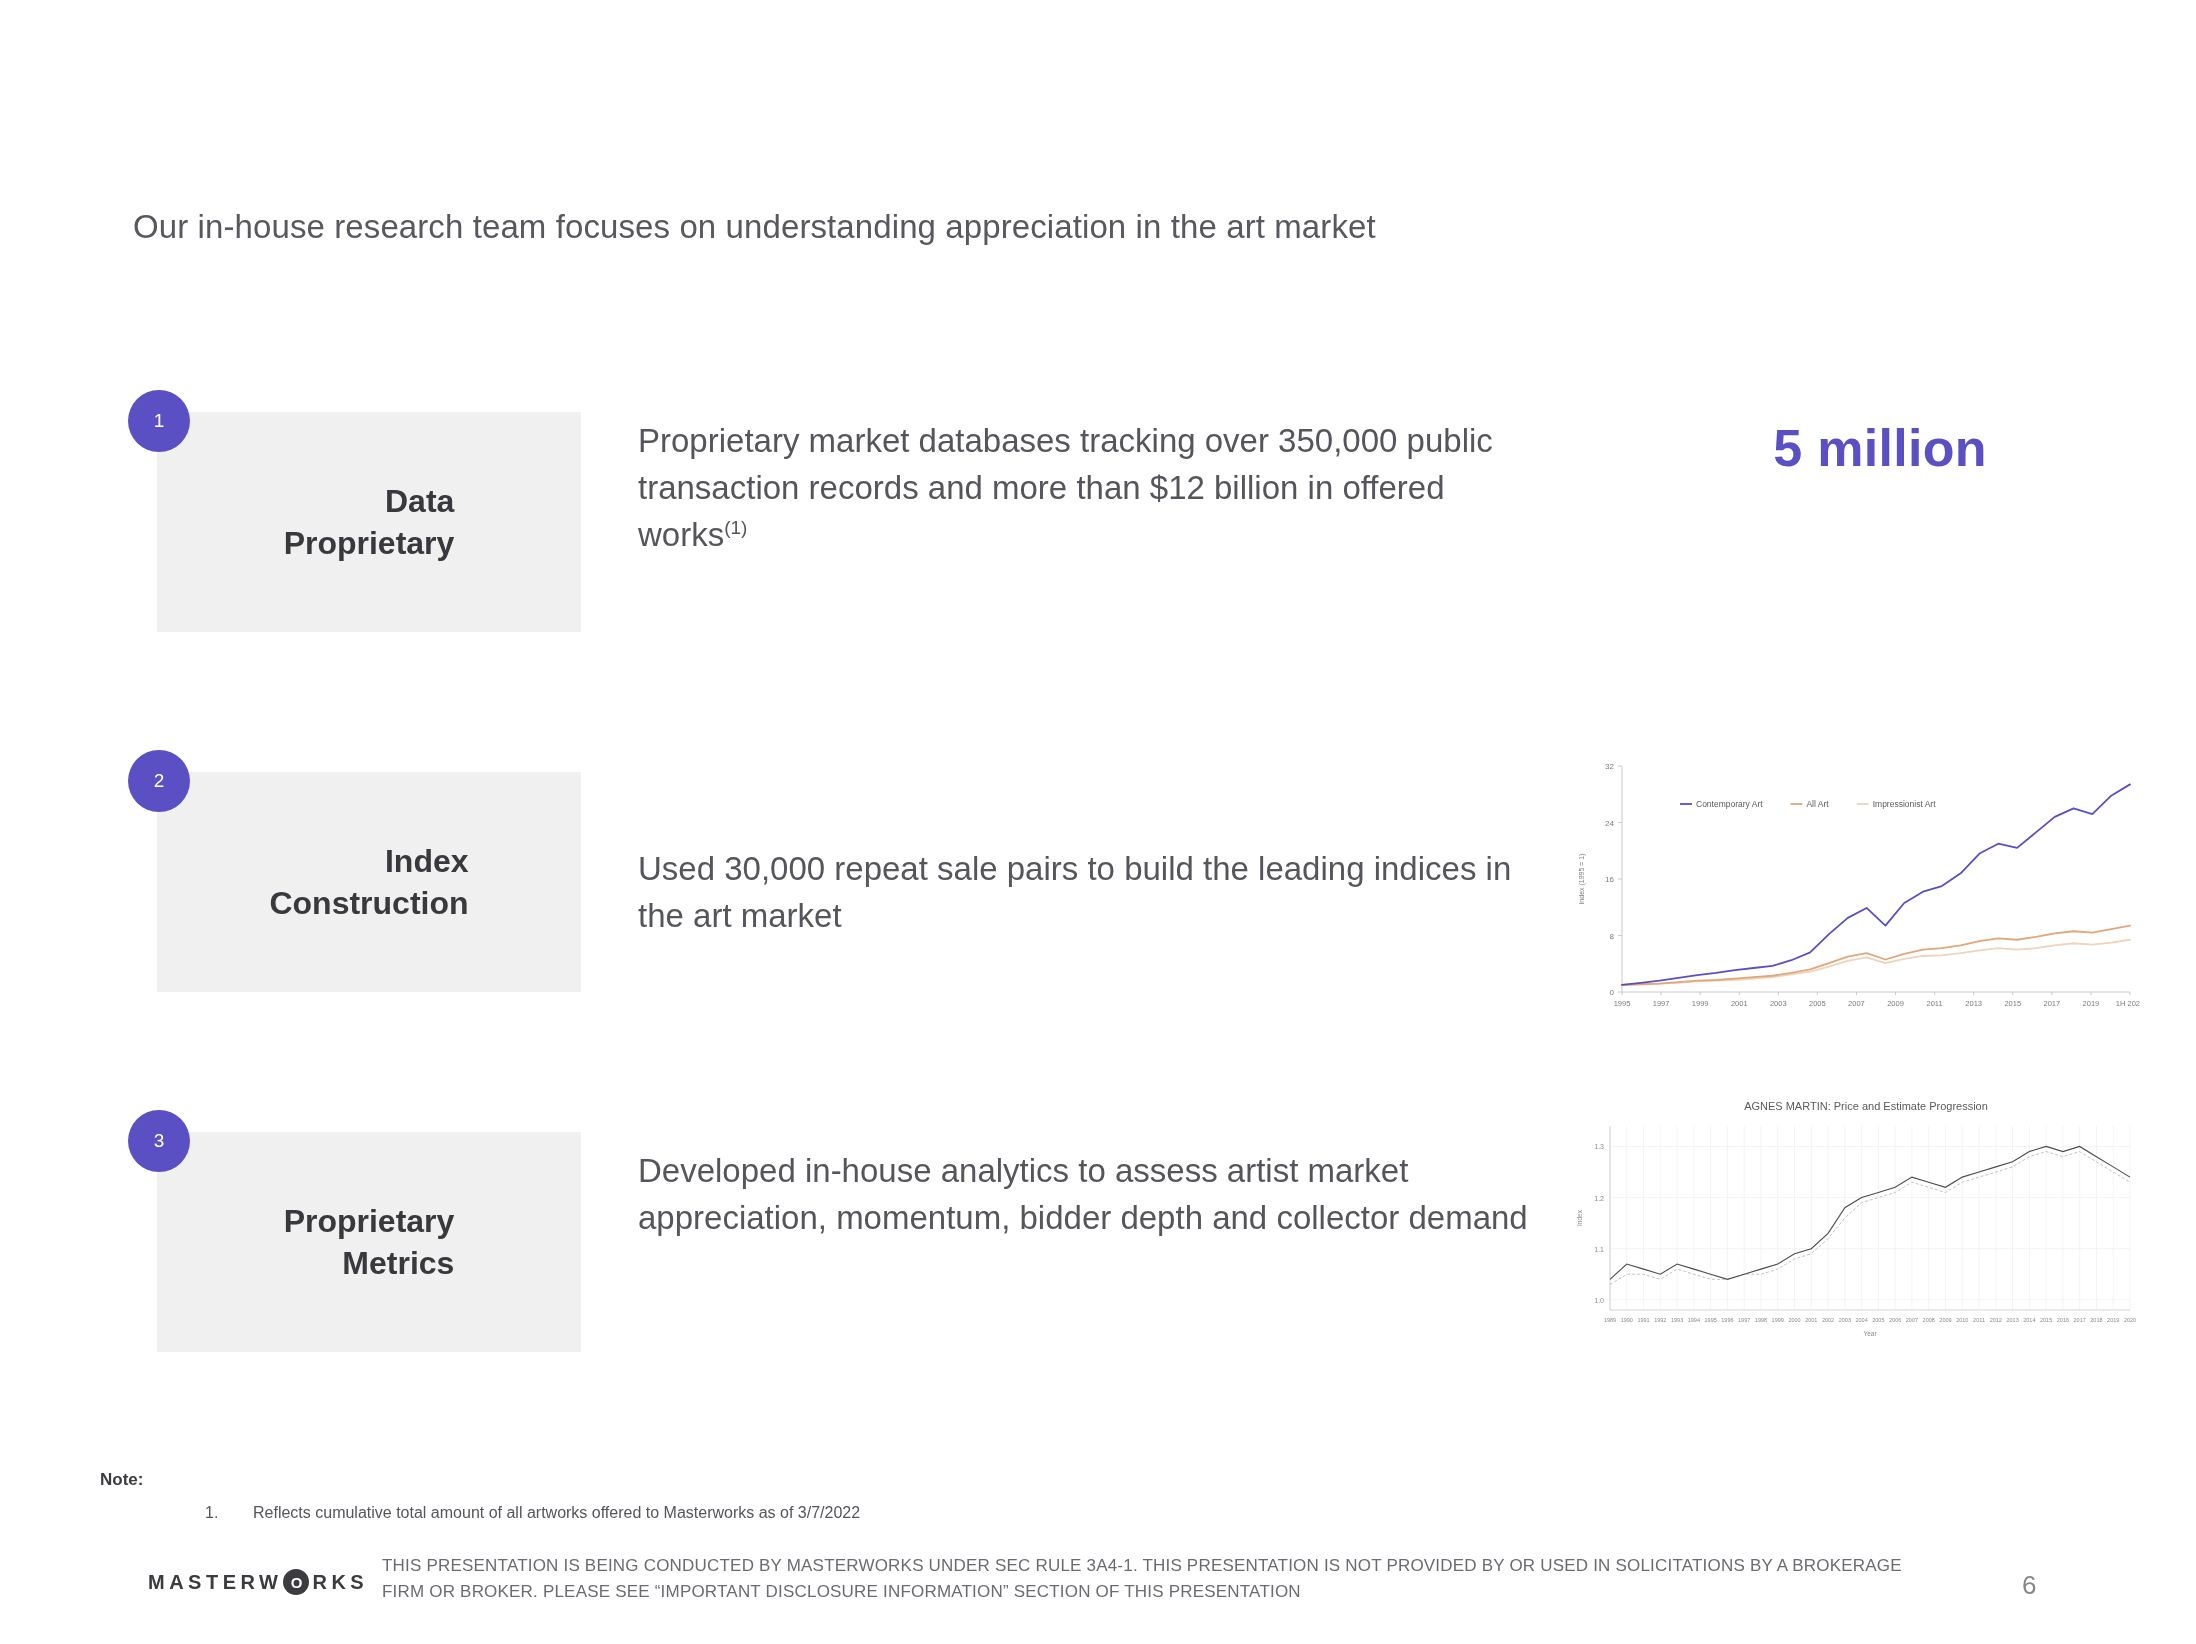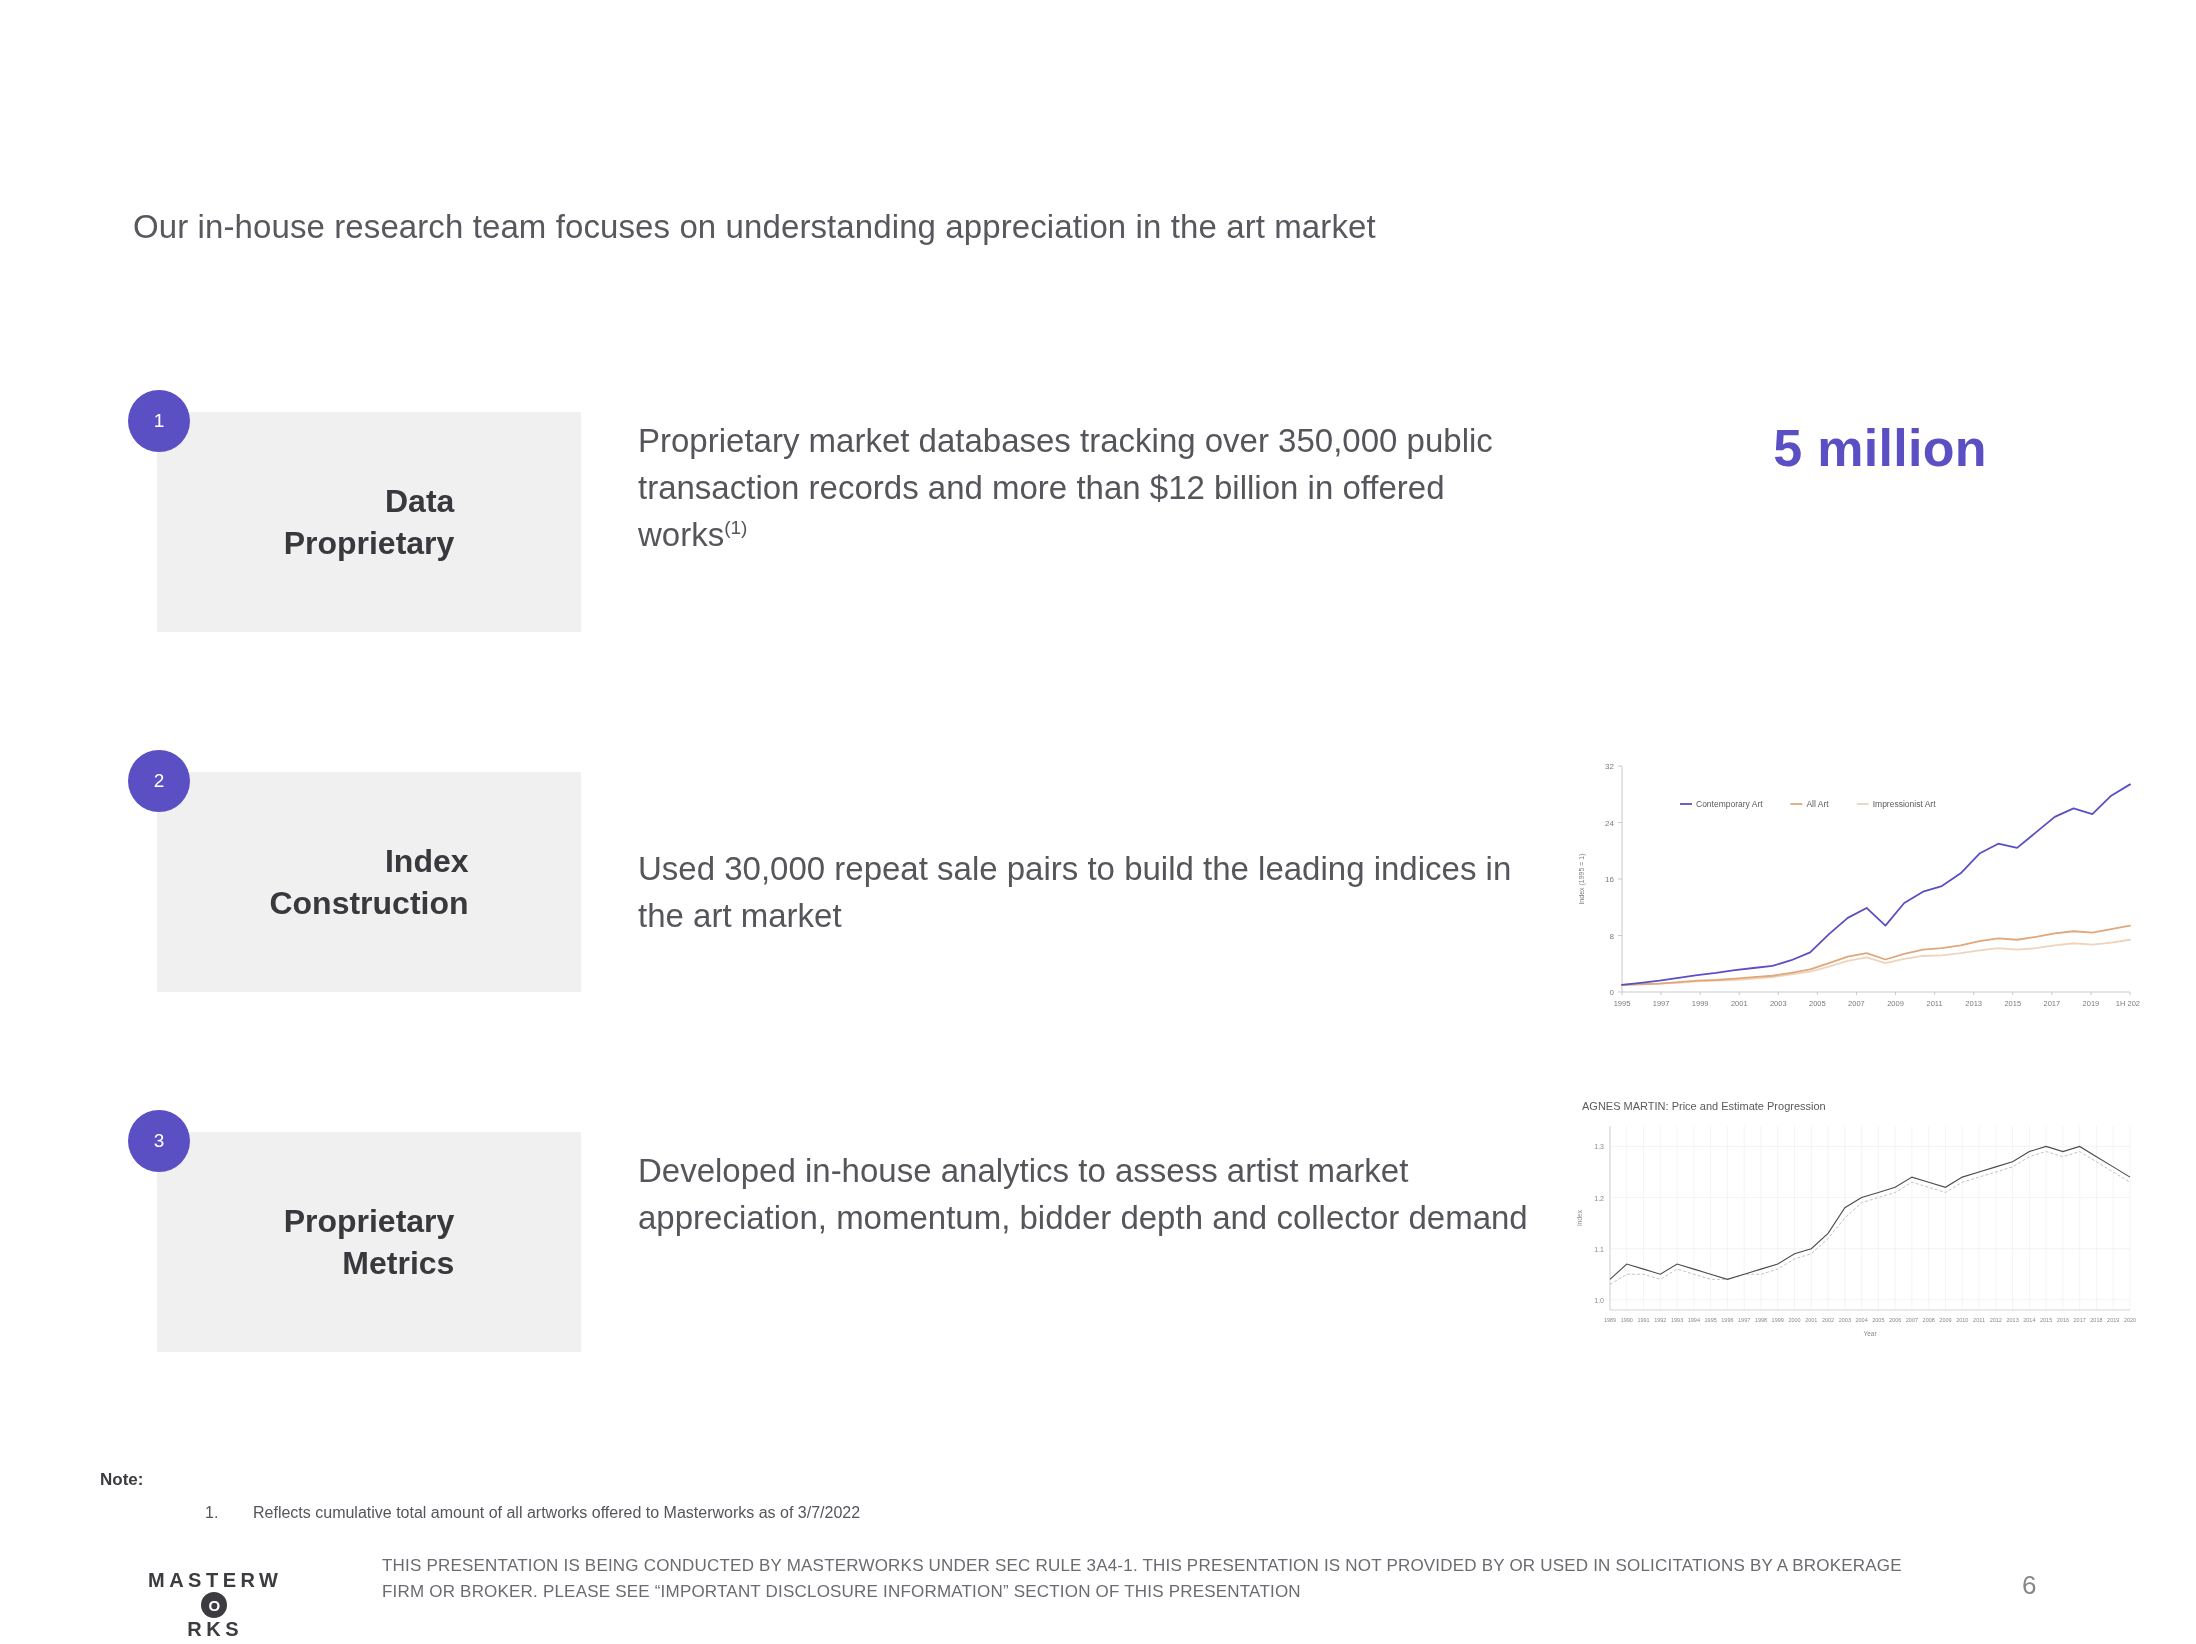--- a/index.html
+++ b/index.html
@@ -119,20 +119,21 @@
   .chart-wrap {
     position: absolute;
     left: 1570px;
   }
   .chart-line-wrap { top: -8px; width: 570px; height: 300px; }
   .chart-agnes-wrap { top: -10px; width: 580px; height: 270px; }
   .chart-title {
     font-size: 11px;
     color: #5a5a60;
     margin: 0 0 2px 12px;
+    text-align: center;
   }
   svg { display: block; }
 
   
   .note-label {
     position: absolute;
     left: 100px;
     top: 1470px;
     font-size: 17px;
     font-weight: bold;
@@ -165,21 +166,20 @@
   .logo {
     position: absolute;
     left: 148px;
     top: 1569px;
     font-size: 20px;
     letter-spacing: 4.5px;
     font-weight: bold;
     color: #3b3b40;
     display: flex;
     align-items: center;
-    flex-direction: column;
   }
   .logo .logo-o {
     display: inline-flex;
     align-items: center;
     justify-content: center;
     width: 26px;
     height: 26px;
     border-radius: 50%;
     background: #3b3b40;
     color: #ffffff;

